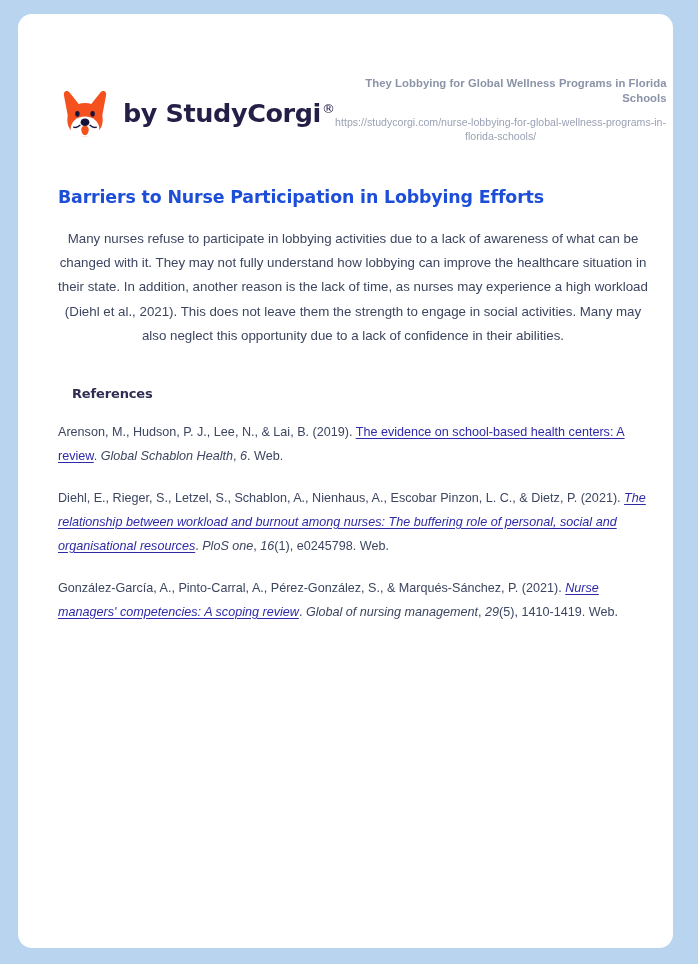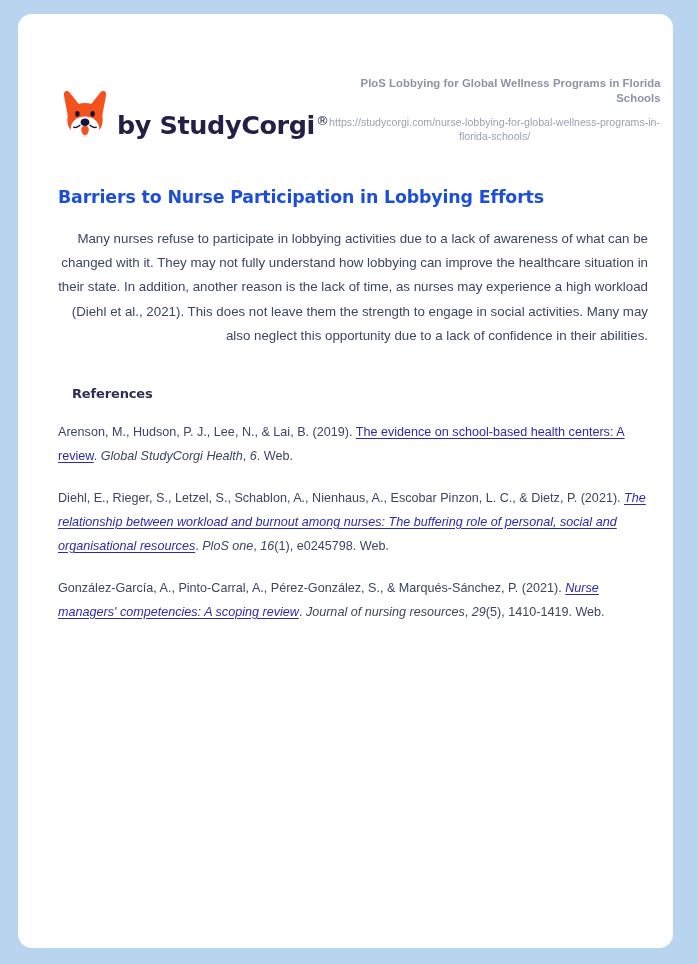--- a/index.html
+++ b/index.html
@@ -35,22 +35,22 @@
   
   .doc-header {
     display: flex;
     align-items: flex-start;
     justify-content: space-between;
     width: 100%;
     padding-top: 14px;
   }
   .brand {
     display: flex;
-    align-items: flex-end;
-    gap: 5px;
+    align-items: center;
+    gap: 11px;
     flex: 0 0 auto;
     padding-top: 14px;
   }
   .corgi { width: 54px; height: 54px; display: block; flex: 0 0 auto; }
   .brand-text {
     font-size: 25.5px;
     font-weight: bold;
     color: #231f46;
     letter-spacing: -0.4px;
     white-space: nowrap;
@@ -94,21 +94,21 @@
     color: #1d4ed8;
     margin: 0 0 20px 0;
     letter-spacing: -0.15px;
     font-family: "DejaVu Sans", sans-serif;
   }
   p.body-text {
     font-size: 13.3px;
     line-height: 24.2px;
     color: #3d4661;
     margin: 0;
-    text-align: right;
+    text-align: center;
   }
   h2.refs-heading {
     font-size: 13px;
     font-weight: bold;
     color: #2f2d52;
     margin: 38px 0 19px 14px;
     letter-spacing: -0.15px;
     font-family: "DejaVu Sans", sans-serif;
   }
   p.reference {
@@ -155,41 +155,41 @@
               <path d="M32 47 C34.6 47 36.4 48.6 36.4 51.4 C36.4 55 34.6 58.5 32 58.5 C29.4 58.5 27.6 55 27.6 51.4 C27.6 48.6 29.4 47 32 47 Z" fill="#f4511e"></path>
 
               <path d="M26 46.5 C23.5 49 21 49.6 18.6 48.8" stroke="#14133a" stroke-width="1.7" fill="none" stroke-linecap="round"></path>
               <path d="M38 46.5 C40.5 49 43 49.6 45.4 48.8" stroke="#14133a" stroke-width="1.7" fill="none" stroke-linecap="round"></path>
             </svg>
           </span>
           <span class="brand-text"><span>by StudyCorgi</span><span class="reg">®</span></span>
         </div>
 
         <div class="header-right">
-          <div class="doc-title">PloS Lobbying for Global Wellness Programs in Florida Schools</div>
+          <div class="doc-title">They Lobbying for Global Wellness Programs in Florida Schools</div>
           <div class="doc-url">https://studycorgi.com/nurse-lobbying-for-global-wellness-programs-in-florida-schools/</div>
         </div>
       </div>
 
       <div class="content">
         <h2 class="section-heading">Barriers to Nurse Participation in Lobbying Efforts</h2>
         <p class="body-text">Many nurses refuse to participate in lobbying activities due to a lack of awareness of what can be changed with it. They may not fully understand how lobbying can improve the healthcare situation in their state. In addition, another reason is the lack of time, as nurses may experience a high workload (Diehl et al., 2021). This does not leave them the strength to engage in social activities. Many may also neglect this opportunity due to a lack of confidence in their abilities.</p>
 
         <h2 class="refs-heading">References</h2>
 
         <div>
           <p class="reference">
-            <span>Arenson, M., Hudson, P. J., Lee, N., &amp; Lai, B. (2019). </span><a class="ref-link" href="#">The evidence on school-based health centers: A review</a><span>. </span><span class="ital">Global StudyCorgi Health</span><span>, </span><span class="ital">6</span><span>. Web.</span>
+            <span>Arenson, M., Hudson, P. J., Lee, N., &amp; Lai, B. (2019). </span><a class="ref-link" href="#">The evidence on school-based health centers: A review</a><span>. </span><span class="ital">Global Schablon Health</span><span>, </span><span class="ital">6</span><span>. Web.</span>
           </p>
 
           <p class="reference">
             <span>Diehl, E., Rieger, S., Letzel, S., Schablon, A., Nienhaus, A., Escobar Pinzon, L. C., &amp; Dietz, P. (2021). </span><a class="ref-link ital" href="#">The relationship between workload and burnout among nurses: The buffering role of personal, social and organisational resources</a><span>. </span><span class="ital">PloS one</span><span>, </span><span class="ital">16</span><span>(1), e0245798. Web.</span>
           </p>
 
           <p class="reference">
-            <span>González-García, A., Pinto-Carral, A., Pérez-González, S., &amp; Marqués-Sánchez, P. (2021). </span><a class="ref-link ital" href="#">Nurse managers' competencies: A scoping review</a><span>. </span><span class="ital">Journal of nursing resources</span><span>, </span><span class="ital">29</span><span>(5), 1410-1419. Web.</span>
+            <span>González-García, A., Pinto-Carral, A., Pérez-González, S., &amp; Marqués-Sánchez, P. (2021). </span><a class="ref-link ital" href="#">Nurse managers' competencies: A scoping review</a><span>. </span><span class="ital">Global of nursing management</span><span>, </span><span class="ital">29</span><span>(5), 1410-1419. Web.</span>
           </p>
         </div>
       </div>
 
     </div>
   </div>
 </div>
 
 </body></html>

